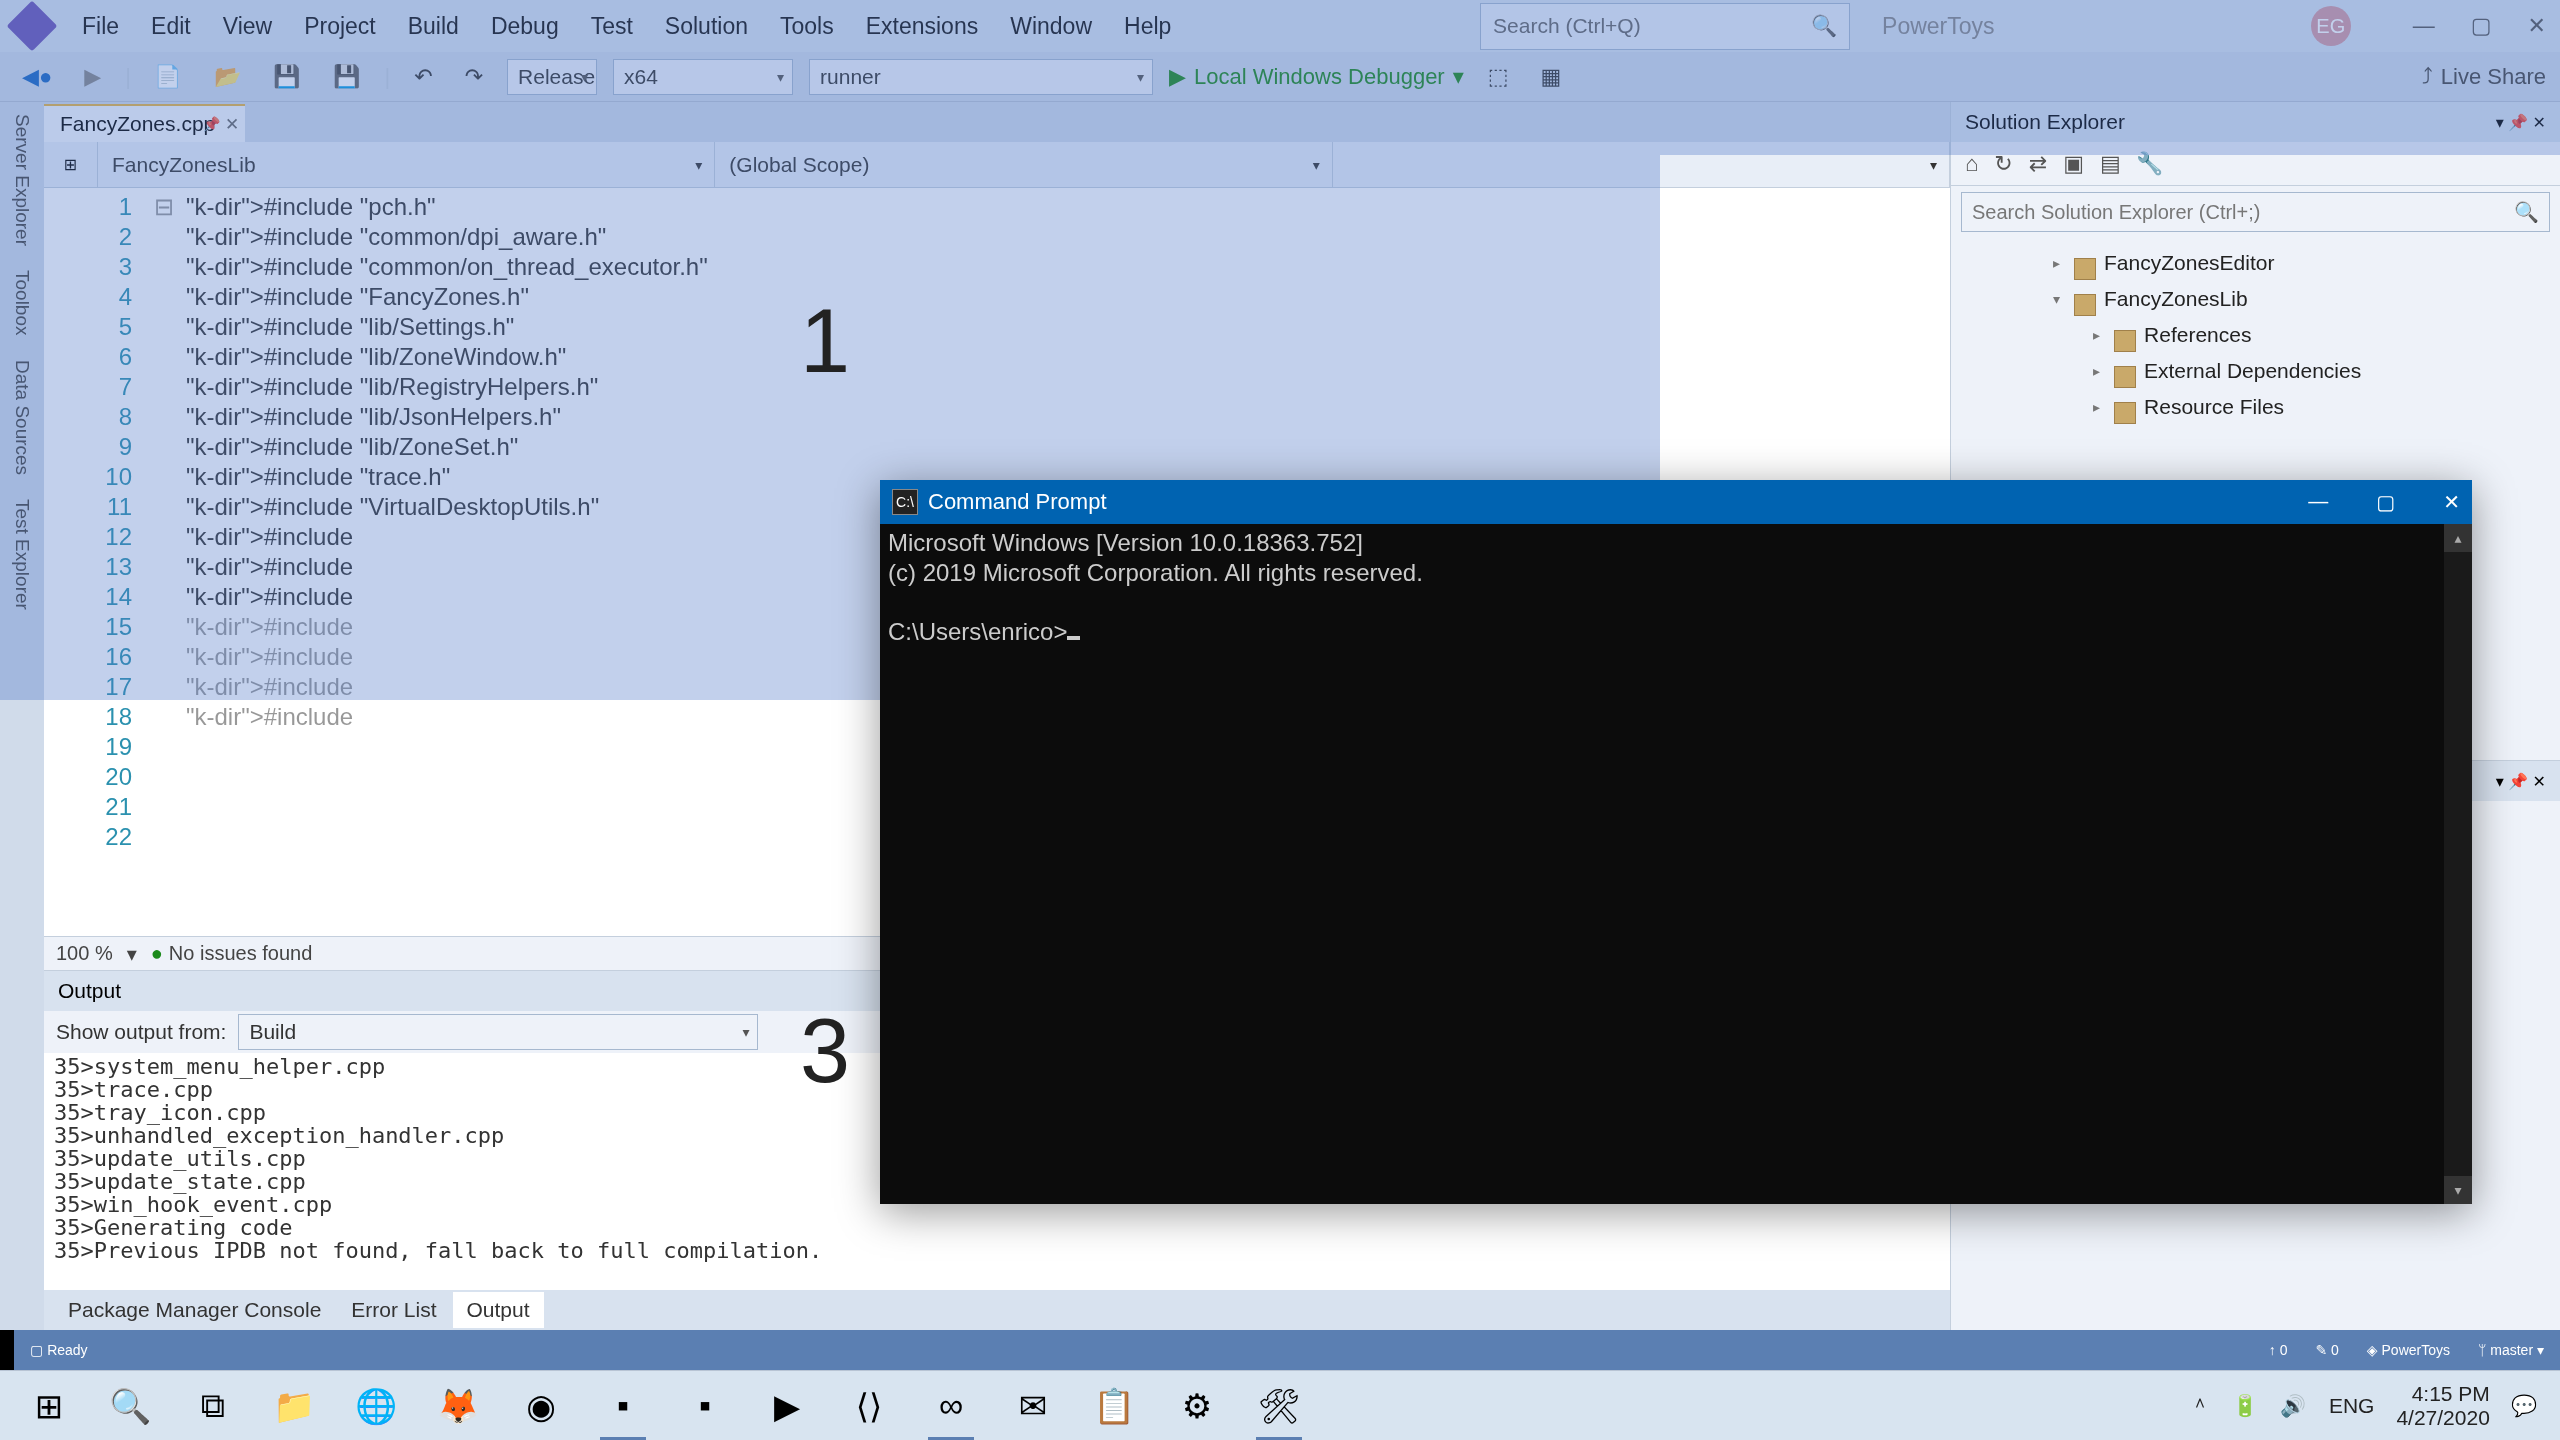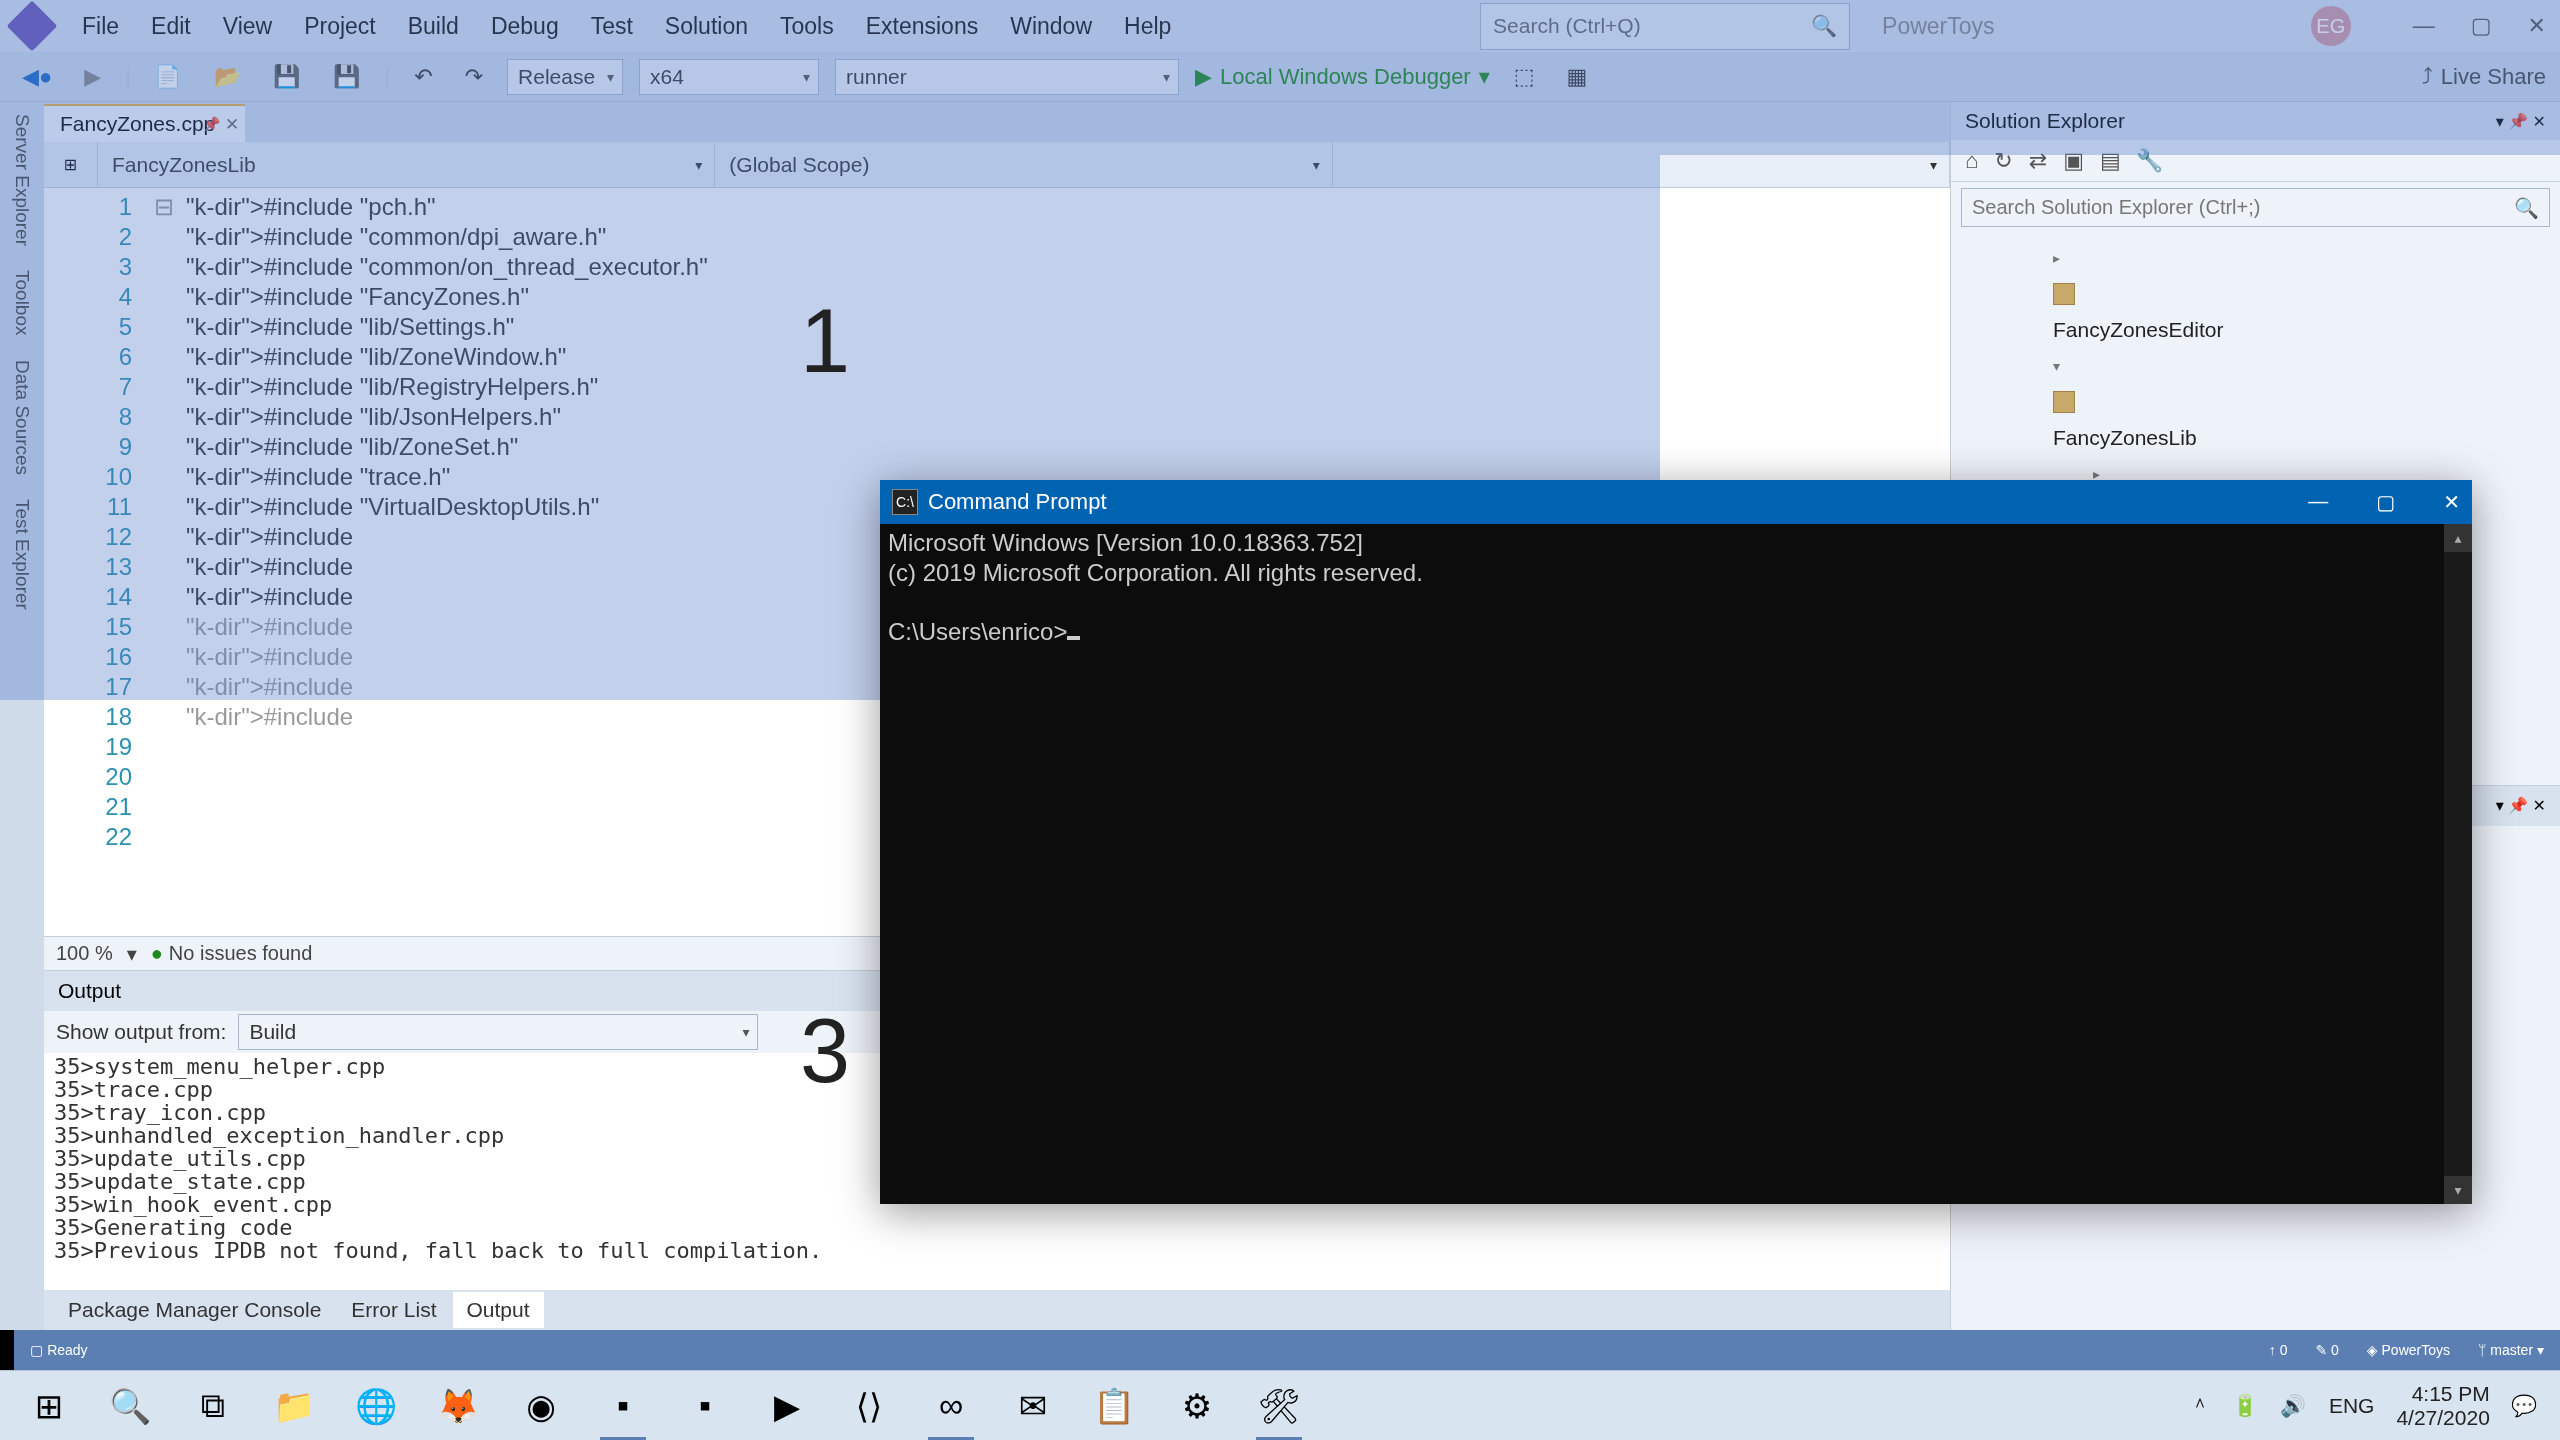--- a/index.html
+++ b/index.html
@@ -55,21 +55,21 @@
 .out-body { flex:1; background:#fff; font-family:Consolas,monospace; font-size:22px; line-height:23px; padding:2px 10px; color:#333; overflow:hidden; }
 .bottom-tabs { height:40px; background:#d8e2ef; display:flex; align-items:center; gap:2px; padding:0 10px; font-size:21px; }
 .bt { padding:6px 14px; color:#333; }
 .bt.active { background:#fff; }
 
 .rightcol { width:610px; background:#eef2f9; border-left:1px solid #c4cfdd; display:flex; flex-direction:column; }
 .sln-title { height:40px; background:#d8e2ef; display:flex; align-items:center; padding:0 14px; font-size:21px; justify-content:space-between; }
 .sln-tb { height:44px; border-bottom:1px solid #c4cfdd; display:flex; align-items:center; gap:16px; padding:0 14px; color:#555; font-size:22px; }
 .sln-search { height:40px; margin:6px 10px; border:1px solid #a6b8cf; display:flex; align-items:center; padding:0 10px; color:#777; font-size:20px; justify-content:space-between; }
 .tree { padding:6px 12px; font-size:21px; color:#222; line-height:34px; }
-.tree .node { display:flex; align-items:flex-start; gap:8px;flex-direction:column; } .tree .ind2 { padding-left:90px; } .tree .ind3 { padding-left:130px; }
+.tree .node { display:flex; align-items:flex-end; gap:8px; } .tree .ind2 { padding-left:90px; } .tree .ind3 { padding-left:130px; }
 .tree .ic-sq { width:22px; height:22px; background:#c9a96a; border:1px solid #a0804a; }
 .tree .caret::before { content:"▸"; color:#777; margin-right:6px; font-size:14px; }
 .tree .caret.open::before { content:"▾"; }
 .props-pane { margin-top:auto; height:570px; border-top:1px solid #c4cfdd; }
 
 .statusbar { position:absolute; bottom:0; left:14px; right:0; height:40px; background:#5b7fb2; color:#fff; display:flex; align-items:center; padding:10px 16px; font-size:14px; gap:28px; }
 .statusbar .right { margin-left:auto; display:flex; gap:28px; align-items:center; }
 
 
 .cmd { position:absolute; left:880px; top:480px; width:1592px; height:724px; background:#0c0c0c; z-index:20; box-shadow:0 8px 40px rgba(0,0,0,0.4); }
@@ -132,21 +132,21 @@
     <span class="tb-btn" style="color:#1766c2">◀●</span>
     <span class="tb-btn" style="color:#888">▶</span>
     <span style="color:#c4cfdd">|</span>
     <span class="tb-btn">📄</span>
     <span class="tb-btn">📂</span>
     <span class="tb-btn">💾</span>
     <span class="tb-btn">💾</span>
     <span style="color:#c4cfdd">|</span>
     <span class="tb-btn">↶</span>
     <span class="tb-btn">↷</span>
-    <div class="combo" style="width:116px">
+    <div class="combo" style="width:90px">
         <span>Release</span>
       </div>
     <div class="combo" style="width:180px">
         <span>x64</span>
       </div>
     <div class="combo" style="width:344px">
         <span>runner</span>
       </div>
     <div class="run-btn"><span>Local Windows Debugger</span> ▾</div>
     <span class="tb-btn">⬚</span>

